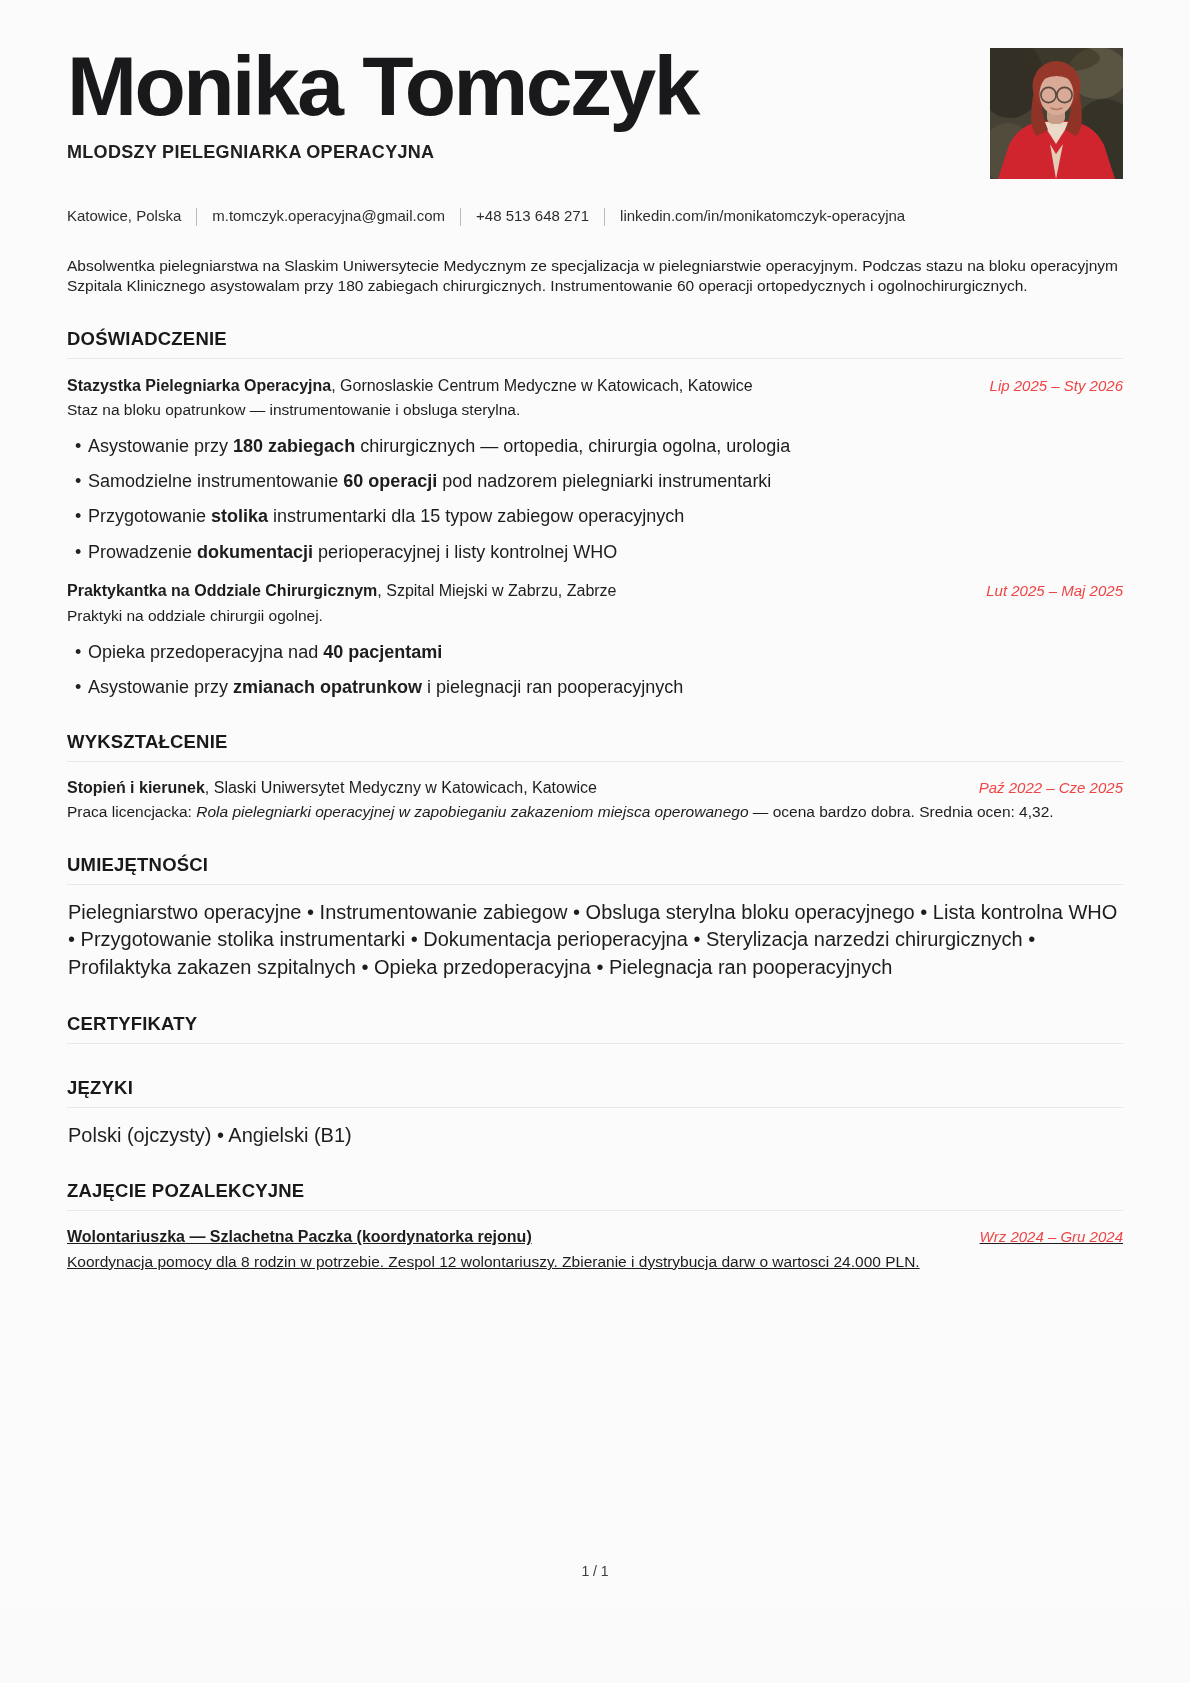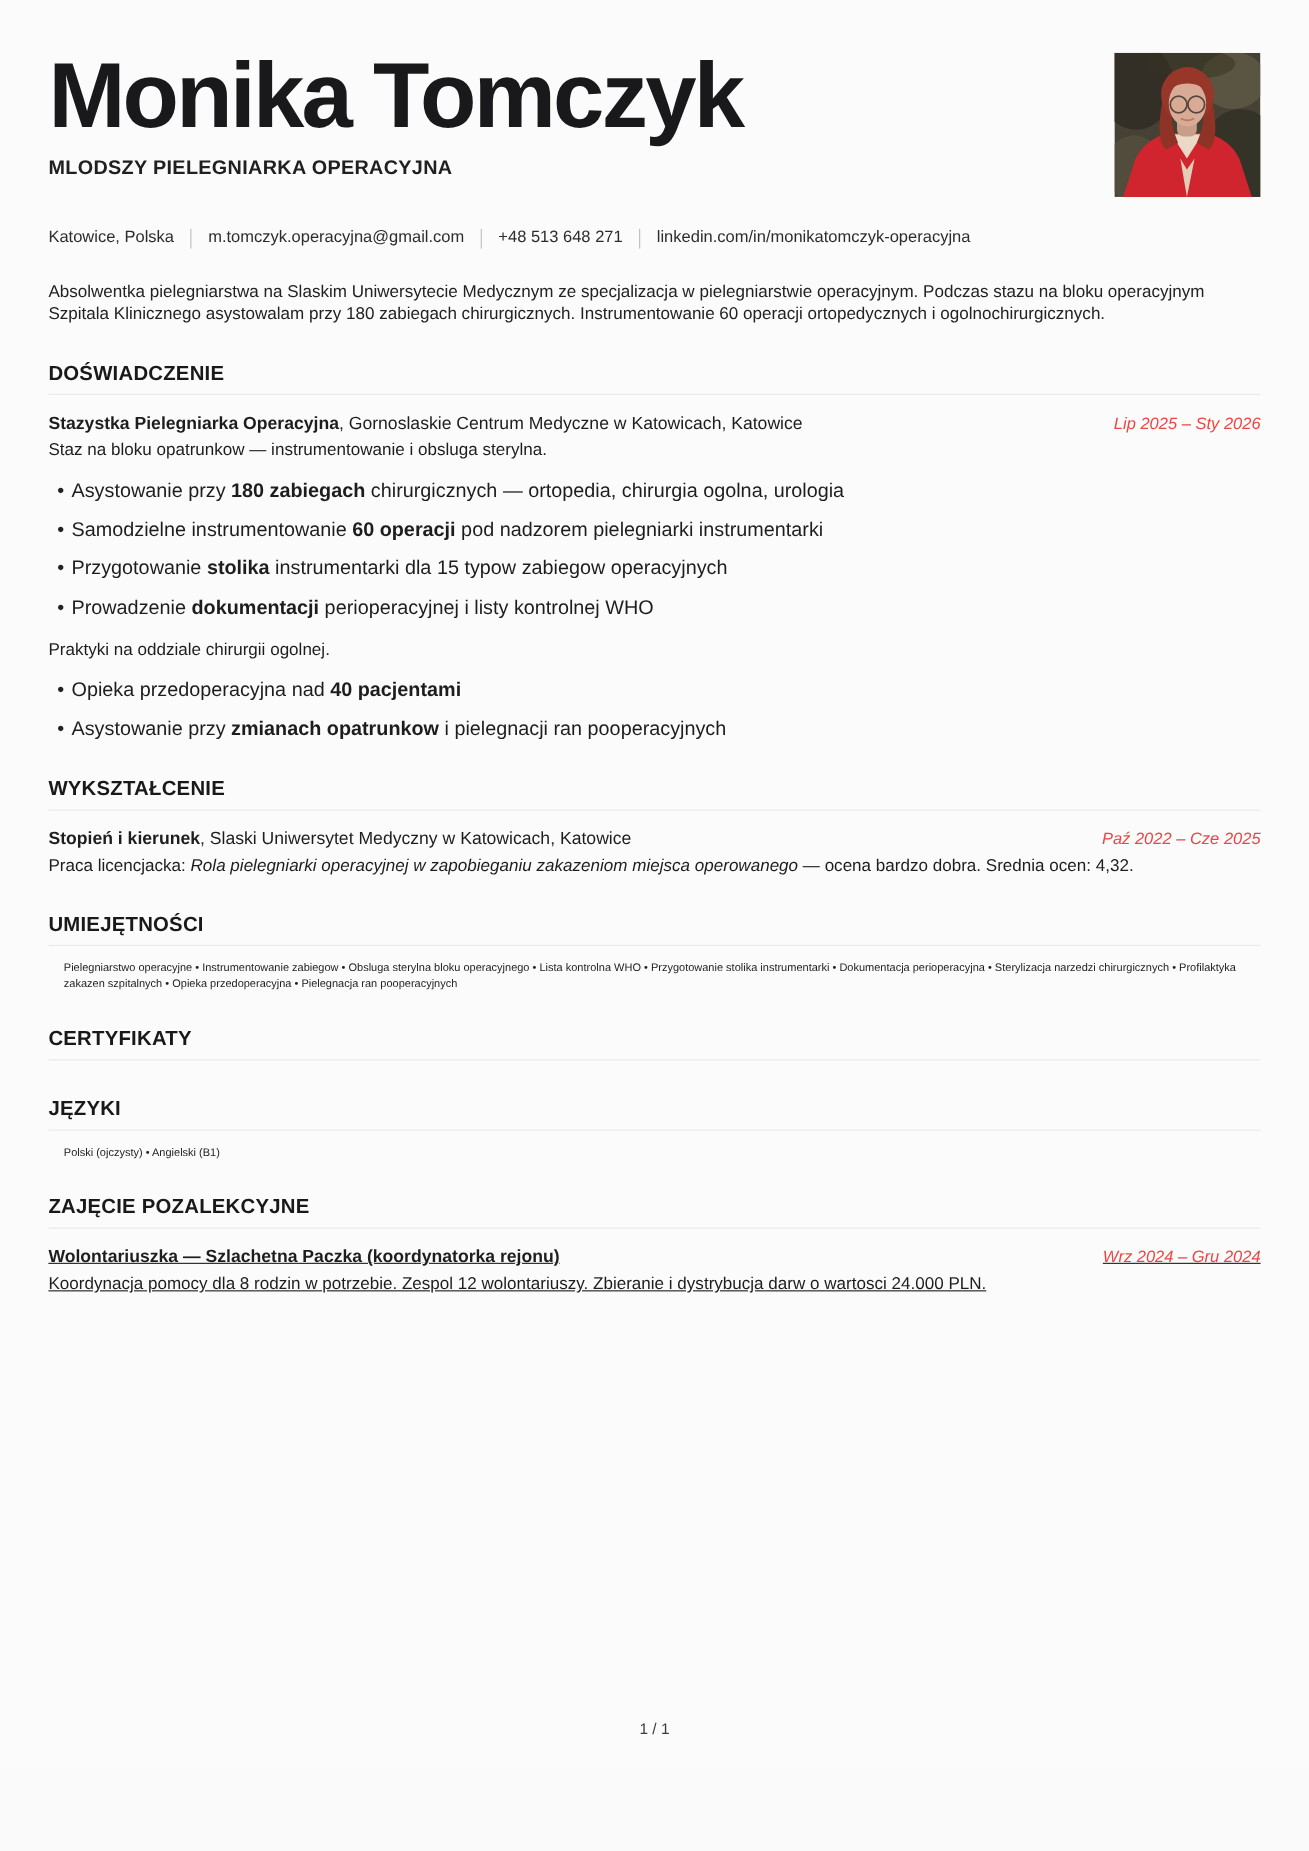--- a/index.html
+++ b/index.html
@@ -2,21 +2,21 @@
 <html><head>
 <meta charset="utf-8">
 <style>
   html, body { margin: 0; padding: 0; background: #fafafa; }
   .page {
     position: relative;
     width: 1190px;
     height: 1601px;
     box-sizing: border-box;
     background: #fbfbfb;
-    padding: 46px 44px;
+    padding: 46px 67px;
     font-family: "Liberation Sans", sans-serif;
     color: #1d1d1f;
     overflow: hidden;
   }
   
   .header { display: flex; justify-content: space-between; align-items: flex-start; }
   .header-left { flex: 1 1 auto; min-width: 0; }
   .candidate-name {
     margin: 0;
     font-size: 84px;
@@ -100,21 +100,21 @@
   }
   ul.bullets li::before {
     content: "\2022";
     position: absolute;
     left: -13px;
     top: 0;
     color: #222;
   }
   .inline-bold { font-weight: 700; }
   .inline-italic { font-style: italic; }
-  .joined-line { margin: 14px 0 0 14px; font-size: 10px; line-height: 1.38; }
+  .joined-line { margin: 14px 0 0 1px; font-size: 20px; line-height: 1.38; }
   .thesis-line { margin-top: 4px; font-size: 15.5px; line-height: 1.32; }
   .empty-section-gap { height: 2px; }
   
   .page-footer {
     position: absolute;
     left: 0; right: 0;
     bottom: 22px;
     text-align: center;
     font-size: 14px;
     color: #3c3c3e;
@@ -177,20 +177,24 @@
       <div class="entry-subtitle">Staz na bloku opatrunkow — instrumentowanie i obsluga sterylna.</div>
       <ul class="bullets">
         <li><span>Asystowanie przy </span><span class="inline-bold">180 zabiegach</span><span> chirurgicznych — ortopedia, chirurgia ogolna, urologia</span></li>
         <li><span>Samodzielne instrumentowanie </span><span class="inline-bold">60 operacji</span><span> pod nadzorem pielegniarki instrumentarki</span></li>
         <li><span>Przygotowanie </span><span class="inline-bold">stolika</span><span> instrumentarki dla 15 typow zabiegow operacyjnych</span></li>
         <li><span>Prowadzenie </span><span class="inline-bold">dokumentacji</span><span> perioperacyjnej i listy kontrolnej WHO</span></li>
       </ul>
     </div>
 
     <div class="entry">
+      <div class="entry-header">
+        <div><span class="entry-title">Praktykantka na Oddziale Chirurgicznym</span><span class="entry-org">, Szpital Miejski w Zabrzu, Zabrze</span></div>
+        <span class="entry-dates">Lut 2025 – Maj 2025</span>
+      </div>
       <div class="entry-subtitle">Praktyki na oddziale chirurgii ogolnej.</div>
       <ul class="bullets">
         <li><span>Opieka przedoperacyjna nad </span><span class="inline-bold">40 pacjentami</span><span></span></li>
         <li><span>Asystowanie przy </span><span class="inline-bold">zmianach opatrunkow</span><span> i pielegnacji ran pooperacyjnych</span></li>
       </ul>
     </div>
   </section>
 
   <section class="section">
     <h2 class="section-heading">WYKSZTAŁCENIE</h2>

